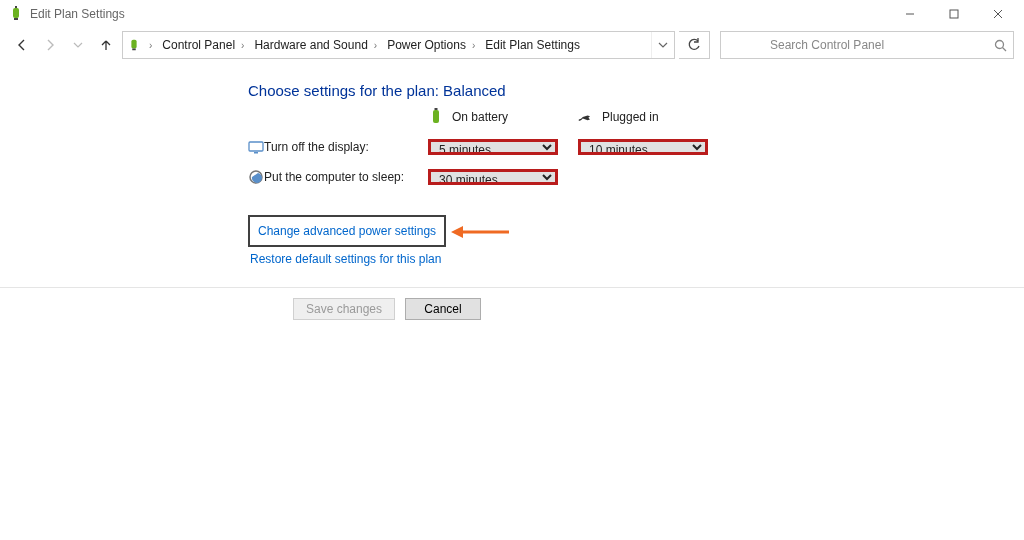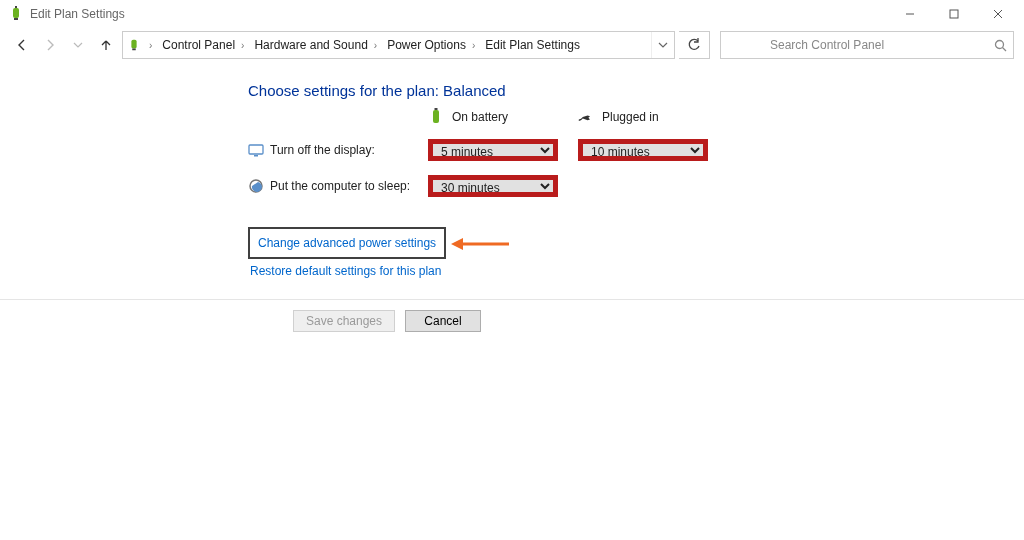--- a/index.html
+++ b/index.html
@@ -24,23 +24,23 @@
   .search-box{width:280px;height:26px;border:1px solid #ccc;margin-left:6px;display:flex;align-items:center;padding:0 6px;color:#777;}
   .search-box input{flex:1;border:none;outline:none;font:inherit;color:#333;background:transparent;margin-left:41px;}
   .search-box input::placeholder{color:#888;}
   .search-icon{color:#888;}
   
   .content{padding:20px 0 0 248px;}
   .heading{color:#003399;font-size:15px;margin:0 0 10px 0;}
   .subtext{font-size:12px;color:#222;margin:0 0 18px 0;}
   .grid{display:grid;grid-template-columns:170px 140px 140px;row-gap:14px;column-gap:10px;align-items:center;}
   .col-hdr{display:flex;align-items:center;gap:8px;font-size:12px;}
-  .row-label{display:flex;align-items:center;gap:6px;font-size:12px;}
+  .row-label{display:flex;align-items:center;font-size:12px;}
   .ico{width:16px;height:16px;display:flex;align-items:center;justify-content:center;}
-  select{width:130px;height:22px;border:5px solid #b91c1c;background:#e1e1e1;font:inherit;padding:0 4px;color:#222;}
+  select{width:130px;height:16px;border:3px solid #b91c1c;background:#e1e1e1;font:inherit;padding:0 4px;color:#222;}
   .links{margin-top:30px;}
   .link{color:#0066cc;font-size:12px;display:inline-block;padding:3px 2px;cursor:pointer;}
   .hl-link{border:2px solid #404040;padding:4px 6px;display:inline-block;}
   .hl-arrow{display:inline-block;margin-left:2px;vertical-align:middle;}
   .link-row{margin-top:2px;}
   
   .footer-sep{border-top:1px solid #e5e5e5;margin-top:18px;}
   .footer{display:flex;justify-content:center;gap:10px;padding:10px 250px 0 0;}
   .btn{min-width:76px;height:22px;border:1px solid #adadad;background:#e1e1e1;font:inherit;padding:0 12px;}
   .btn.disabled{color:#9a9a9a;background:#efefef;border-color:#d0d0d0;}

